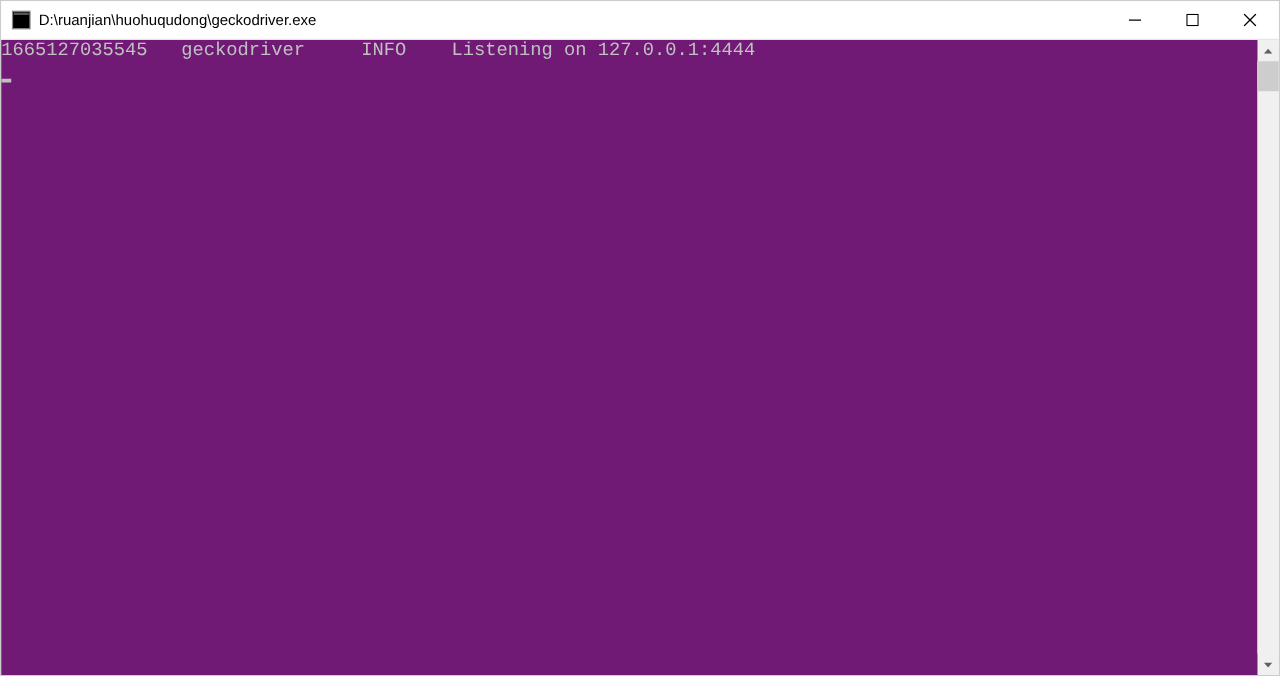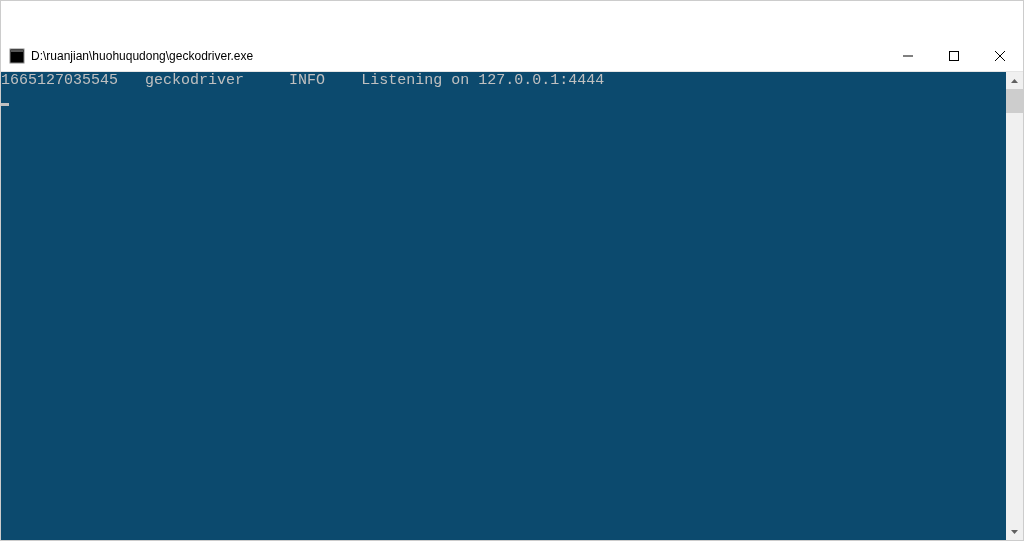--- a/index.html
+++ b/index.html
@@ -22,21 +22,20 @@
       flex-direction: column;
       background: #fff;
     }
     .titlebar {
       height: 31px;
       background: #ffffff;
       display: flex;
       align-items: center;
       border-bottom: 1px solid #e5e5e5;
       flex-shrink: 0;
-      margin-top: 40px;
     }
     .app-icon {
       width: 16px;
       height: 16px;
       margin-left: 8px;
       margin-right: 6px;
       flex-shrink: 0;
     }
     .title-text {
       flex: 1;
@@ -67,21 +66,21 @@
       stroke-width: 1;
       fill: none;
     }
     .content-wrap {
       flex: 1;
       display: flex;
       min-height: 0;
     }
     .terminal {
       flex: 1;
-      background: #0c4a6e;
+      background: #701a75;
       color: #c0c0c0;
       font-family: "NSimSun", "SimSun", "Consolas", "Courier New", monospace;
       font-size: 15px;
       line-height: 18px;
       padding: 0;
       overflow: hidden;
       position: relative;
     }
     .terminal-line {
       white-space: pre;

